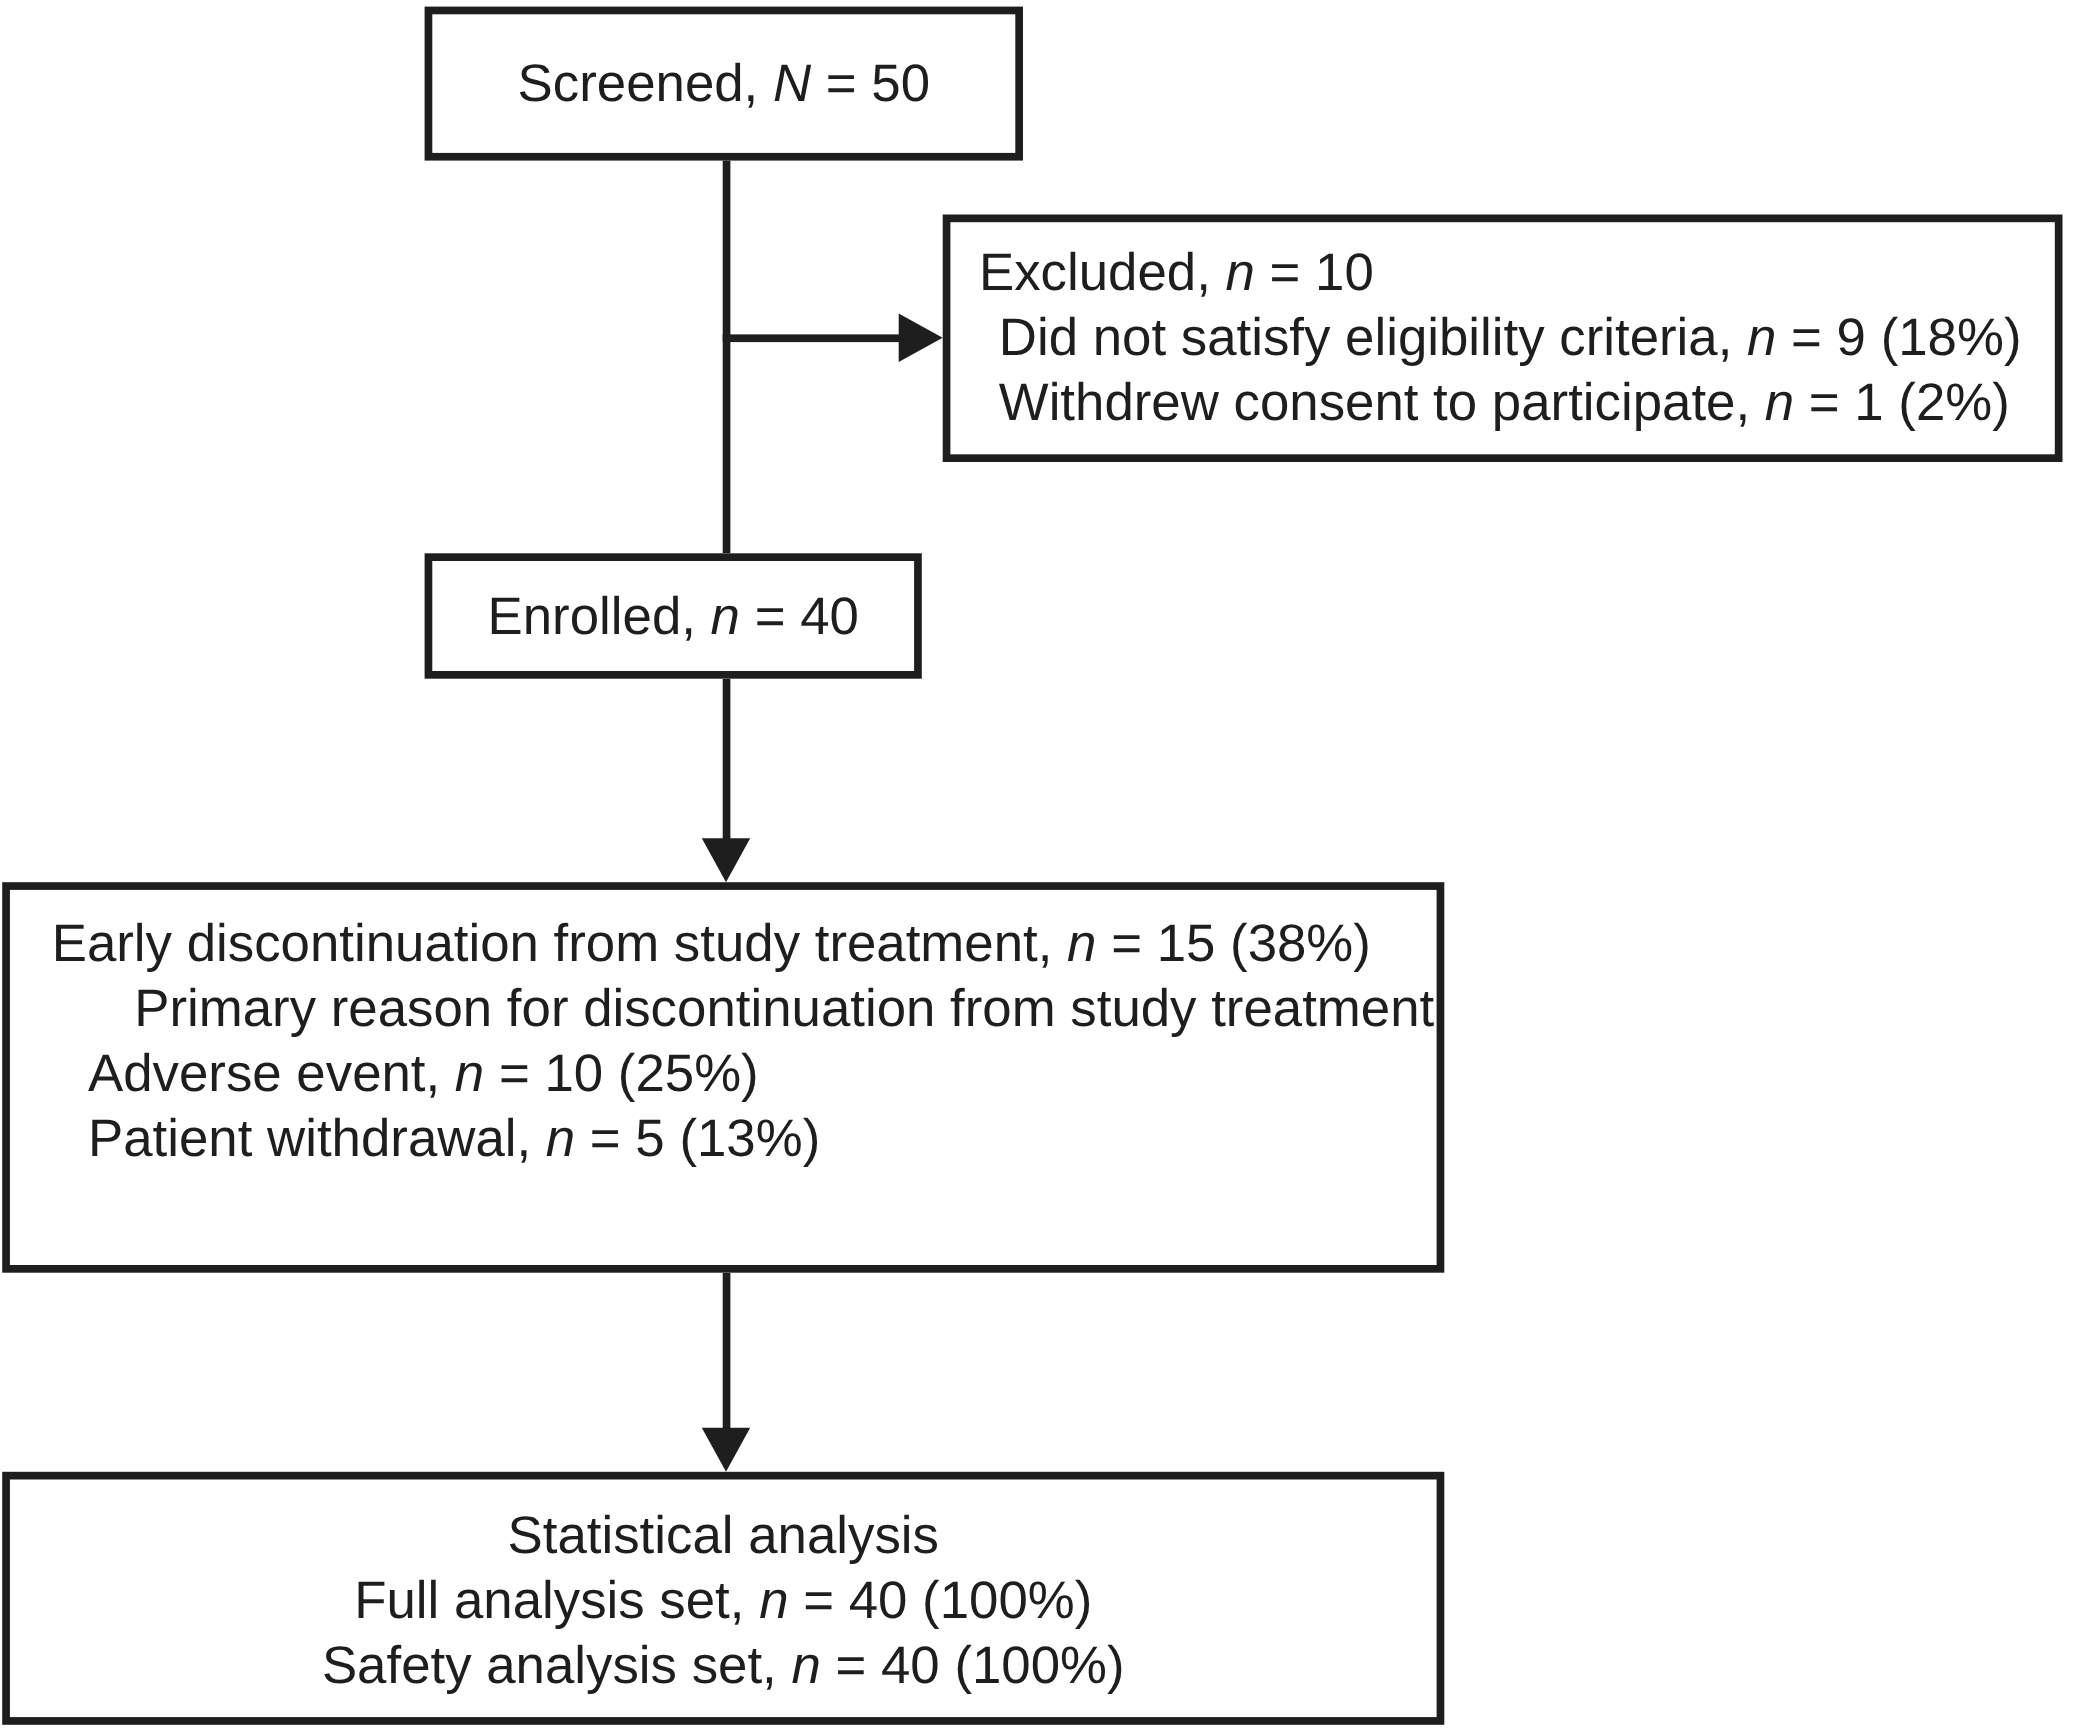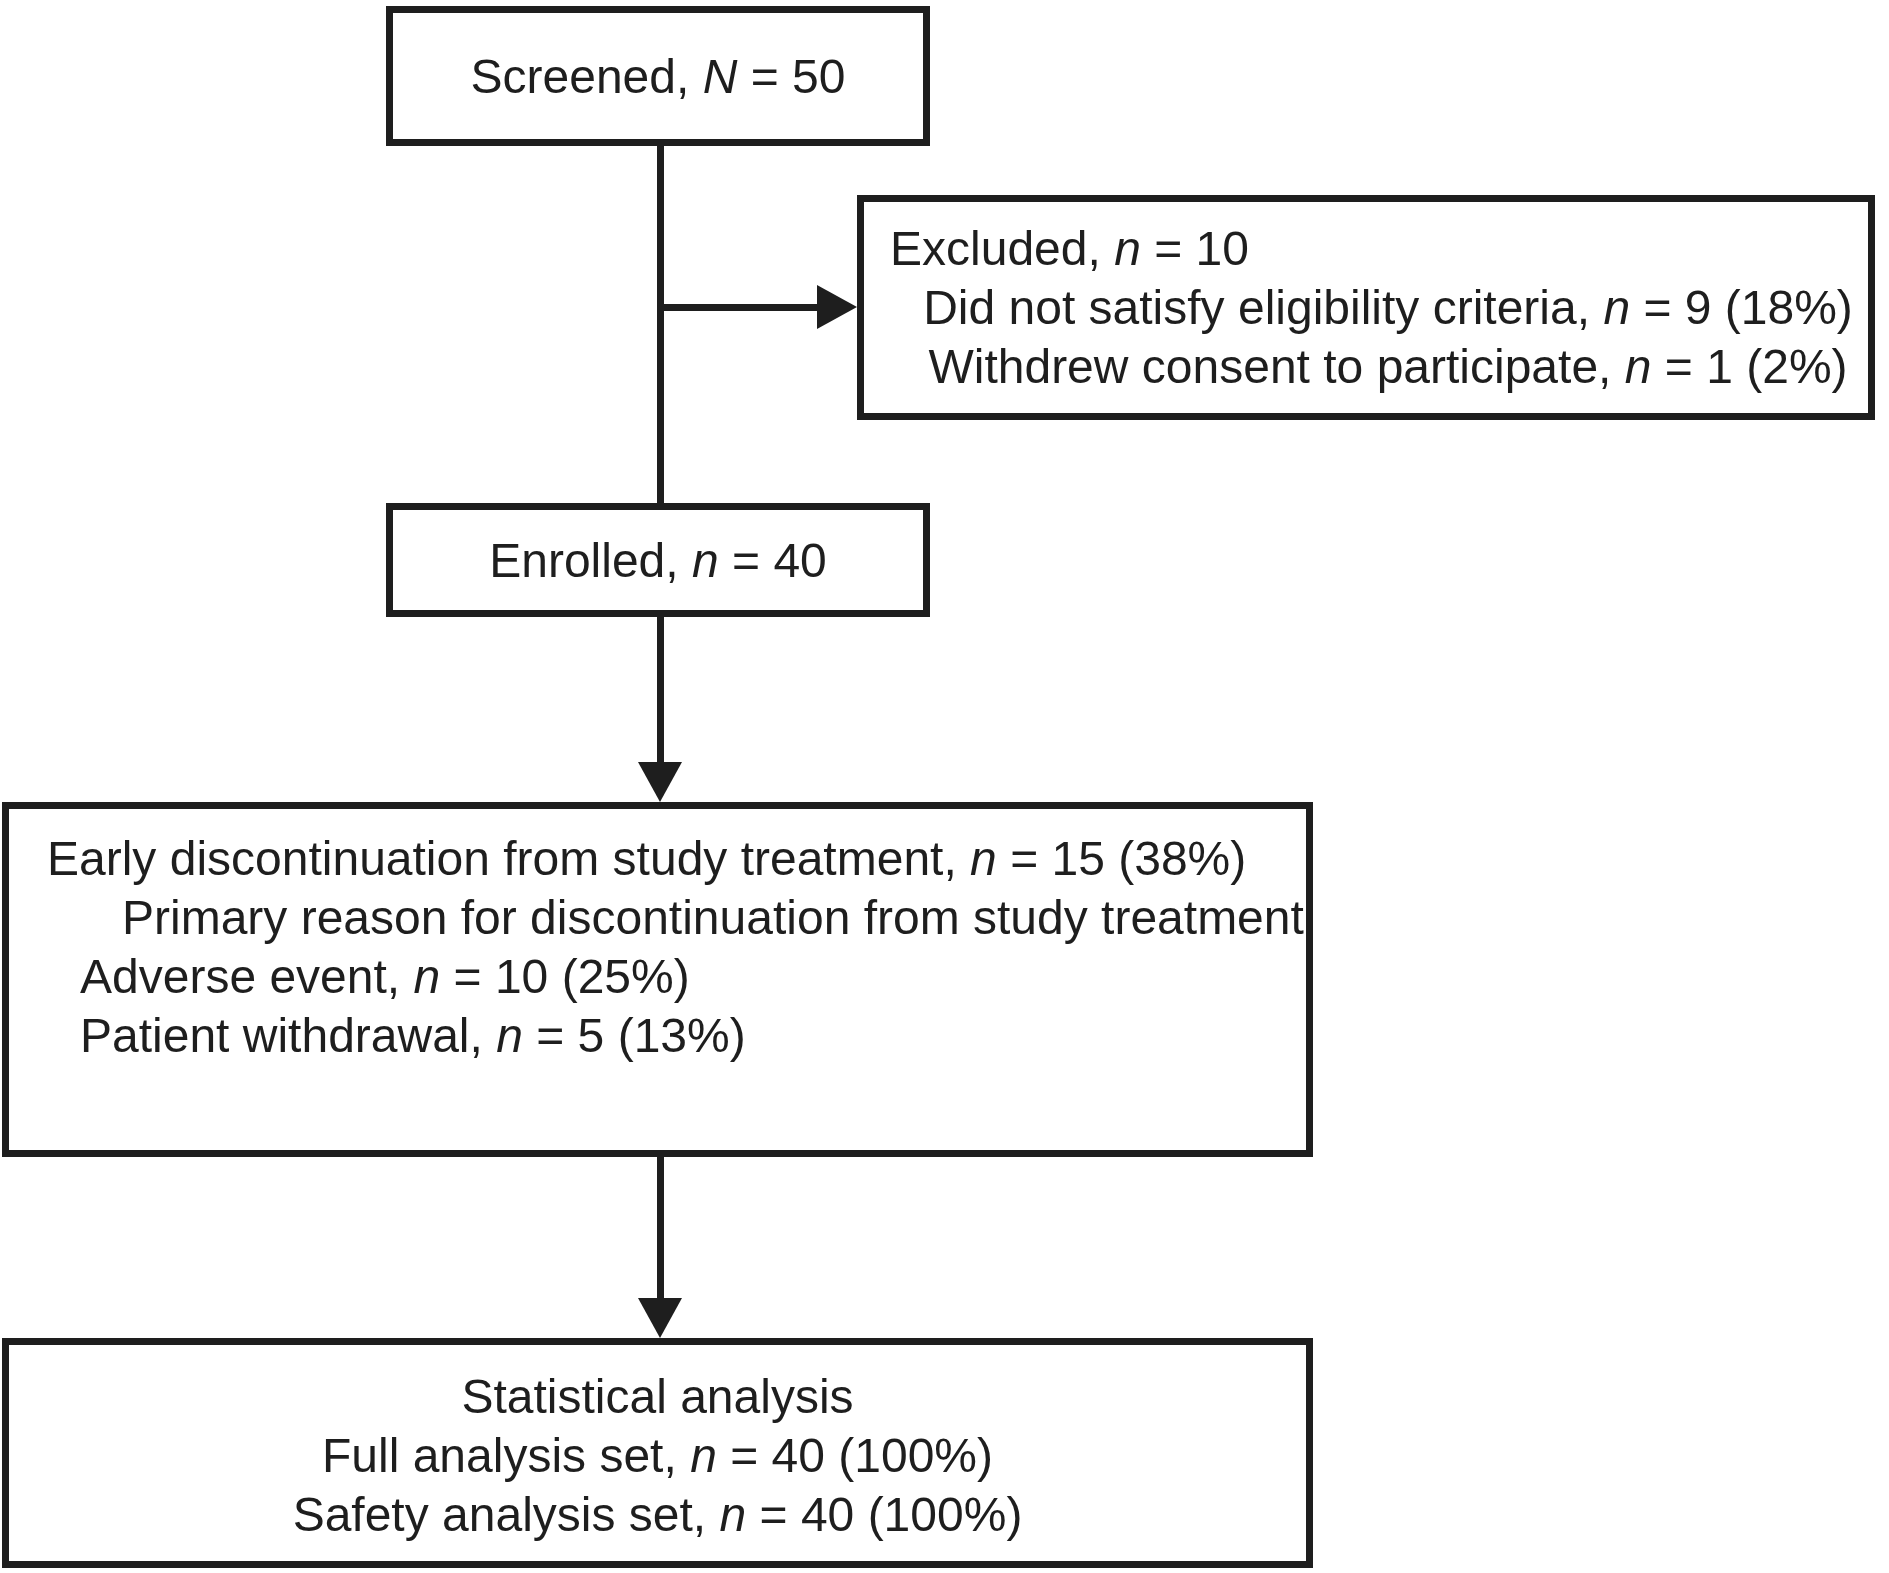--- a/index.html
+++ b/index.html
@@ -29,27 +29,27 @@
     line-height: 59px;
     white-space: nowrap;
     overflow: visible;
   }
   .line.centered { text-align: center; }
   .it-part { font-style: italic; }
 
   
   #box-screened   { left: 386px; top: 6px;    width: 544px;  height: 140px; }
   #box-excluded   { left: 857px; top: 195px;  width: 1018px; height: 225px; padding-top: 17px; }
-  #box-enrolled   { left: 386px; top: 503px;  width: 544px;  height: 114px; }
+  #box-enrolled   { left: 386px; top: 503px;  width: 452px;  height: 114px; }
   #box-treated    { left: 2px;   top: 802px;  width: 1311px; height: 355px; padding-top: 20px; }
   #box-statistical{ left: 2px;   top: 1338px; width: 1311px; height: 230px; padding-top: 22px; }
 
   
   #box-excluded .indent-0 { padding-left: 26px; }
-  #box-excluded .indent-1 { padding-left: 44px; text-align: center; }
+  #box-excluded .indent-1 { padding-left: 44px; }
   #box-treated .title-line { margin-bottom: 14px; }
   #box-treated .indent-0 { padding-left: 38px; }
   #box-treated .indent-1 { padding-left: 73px; margin-left: 40px; }
   #box-treated .indent-2 { padding-left: 71px; }
 
   
   .connector { position: absolute; background: var(--ink); }
   #line-screened-enrolled { left: 657px; top: 120px;  width: 7px;   height: 383px; }
   #line-excluded-h        { left: 657px; top: 304px;  width: 166px; height: 7px;   }
   #line-enrolled-treated  { left: 657px; top: 617px;  width: 7px;   height: 150px; }

